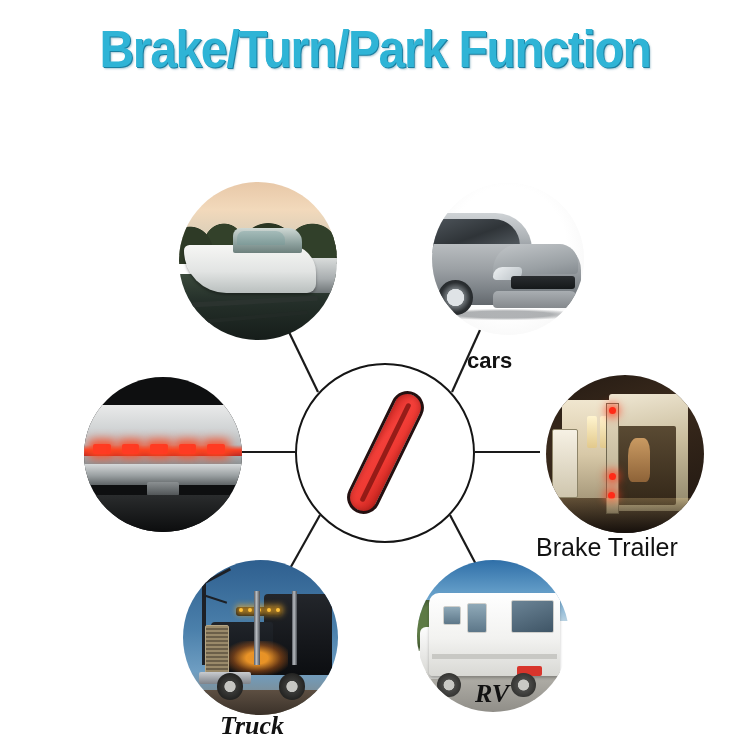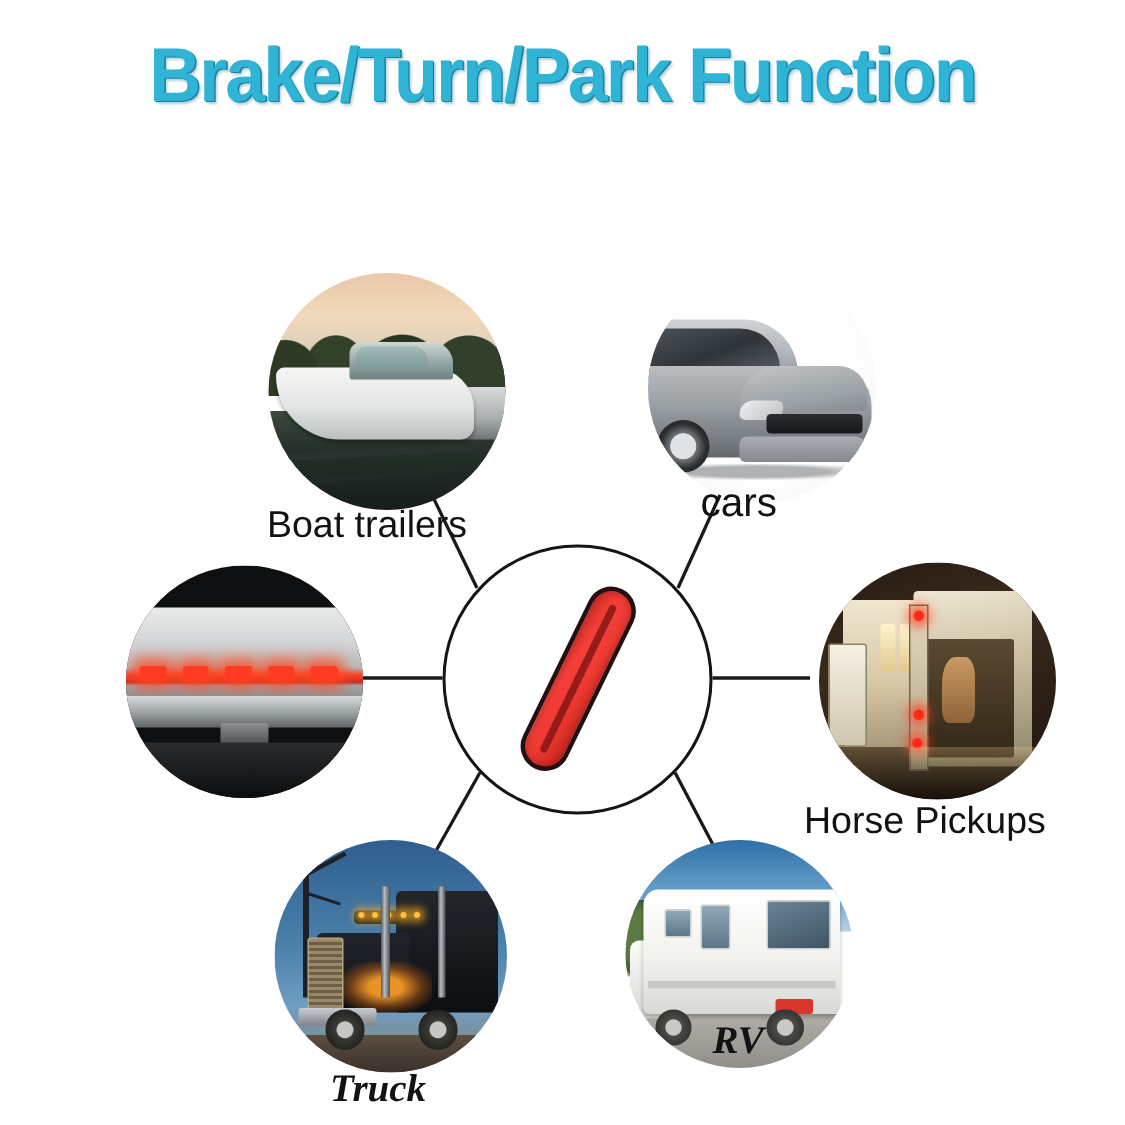--- a/index.html
+++ b/index.html
@@ -421,21 +421,21 @@
 
   
   .label {
     position: absolute;
     font-family: "Liberation Sans", sans-serif;
     color: #121212;
     white-space: nowrap;
     z-index: 6;
   }
   #lb-boat   { left: 178px; top: 336px; font-size: 25px; }
-  #lb-cars   { left: 467px; top: 320px; font-size: 27px; }
+  #lb-cars   { left: 467px; top: 348px; font-size: 22px; font-weight: bold; }
   #lb-horse  { left: 536px; top: 533px; font-size: 25px; }
   #lb-pickup { left: 101px; top: 534px; font-size: 25px; }
   .label.serif {
     font-family: "Liberation Serif", serif;
     font-weight: bold;
     font-style: italic;
     font-size: 26px;
   }
   #lb-truck  { left: 220px; top: 711px; }
   #lb-rv     { left: 475px; top: 679px; }
@@ -462,21 +462,20 @@
       <div class="trees"></div>
       <div class="ground"></div>
       <div class="truck"></div>
       <div class="hull"></div>
       <div class="cabin"></div>
       <div class="windshield"></div>
       <div class="trailerbar"></div>
       <div class="trailerbar2"></div>
     </div>
   </div>
-  <div class="label" id="lb-boat">Boat trailers</div>
 
   <div class="circle" id="c-cars">
     <div class="scene">
       <div class="bg"></div>
       <div class="shadow"></div>
       <div class="roof"></div>
       <div class="glass"></div>
       <div class="body"></div>
       <div class="hood"></div>
       <div class="headlight"></div>
@@ -499,21 +498,21 @@
       <div class="rear"></div>
       <div class="opening"></div>
       <div class="horse"></div>
       <div class="rampdoor"></div>
       <div class="marker m1"></div>
       <div class="marker m2"></div>
       <div class="marker m3"></div>
       <div class="glowfloor"></div>
     </div>
   </div>
-  <div class="label" id="lb-horse">Horse Pickups</div>
+  <div class="label" id="lb-horse">Brake Trailer</div>
 
   <div class="circle" id="c-pickup">
     <div class="scene">
       <div class="dark"></div>
       <div class="tailgate"></div>
       <div class="band"></div>
       <div class="led l1"></div>
       <div class="led l2"></div>
       <div class="led l3"></div>
       <div class="led l4"></div>

